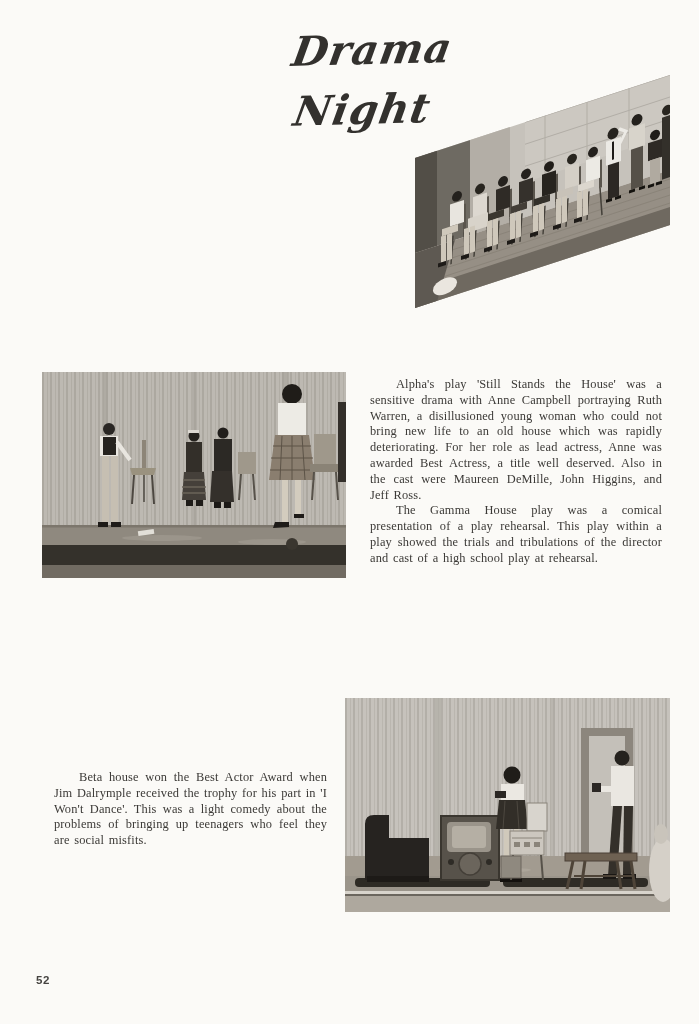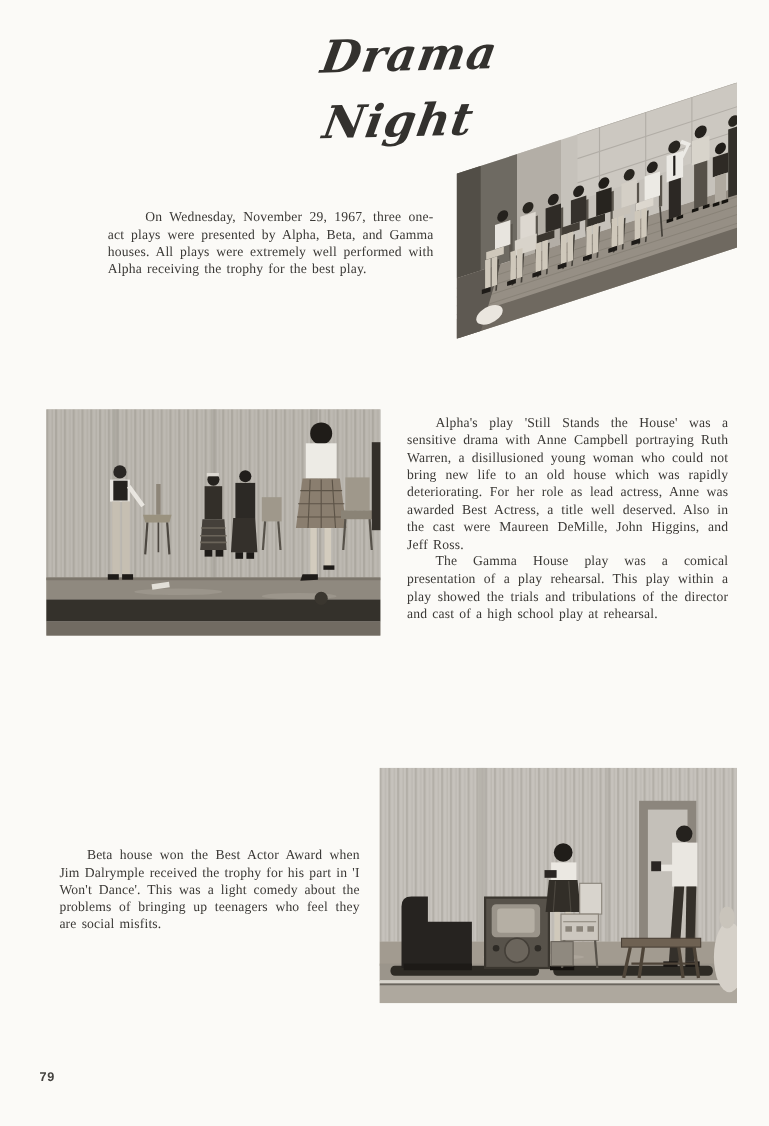--- a/index.html
+++ b/index.html
@@ -171,23 +171,20 @@
             <rect x="233" y="103" width="6" height="3" fill="#15130f"></rect>
               <rect x="241" y="103" width="6" height="3" fill="#15130f"></rect>
             <circle cx="252" cy="34" r="5" fill="#28251f"></circle>
             <rect x="247" y="40" width="10" height="62" fill="#33302a"></rect>
           </g>
         </g>
       </g>
     </svg>
   </figure>
 
-  <div class="bodytext para-intro">
-    <p>On Wednesday, November 29, 1967, three one-act plays were presented by Alpha, Beta, and Gamma houses. All plays were extremely well performed with Alpha receiving the trophy for the best play.</p>
-  </div>
 
   <figure class="photo-alpha" aria-label="Cast of Alpha's play standing among chairs on the stage">
     <svg viewBox="0 0 304 206" preserveAspectRatio="none">
       <defs>
         <pattern id="curt2" width="8" height="10" patternUnits="userSpaceOnUse">
           <rect width="8" height="10" fill="#bdb9b2"></rect>
           <rect width="2" height="10" fill="#aca8a0"></rect>
           <rect x="5" width="1" height="10" fill="#b1ada5"></rect>
         </pattern>
       </defs>
@@ -373,15 +370,15 @@
         <line x1="240" y1="163" x2="236" y2="191" stroke="#4e4438" stroke-width="3"></line>
         <line x1="272" y1="163" x2="276" y2="191" stroke="#4e4438" stroke-width="3"></line>
         <line x1="286" y1="163" x2="290" y2="191" stroke="#4e4438" stroke-width="3"></line>
         <line x1="229" y1="178" x2="288" y2="178" stroke="#4e4438" stroke-width="2"></line>
       </g>
       <ellipse cx="318" cy="172" rx="14" ry="32" fill="#d5d0c8"></ellipse>
       <ellipse cx="316" cy="136" rx="7" ry="10" fill="#c9c4bb"></ellipse>
     </svg>
   </figure>
 
-  <div class="page-number">79</div>
+  <div class="page-number">52</div>
 
 </div>
 
 </body></html>

